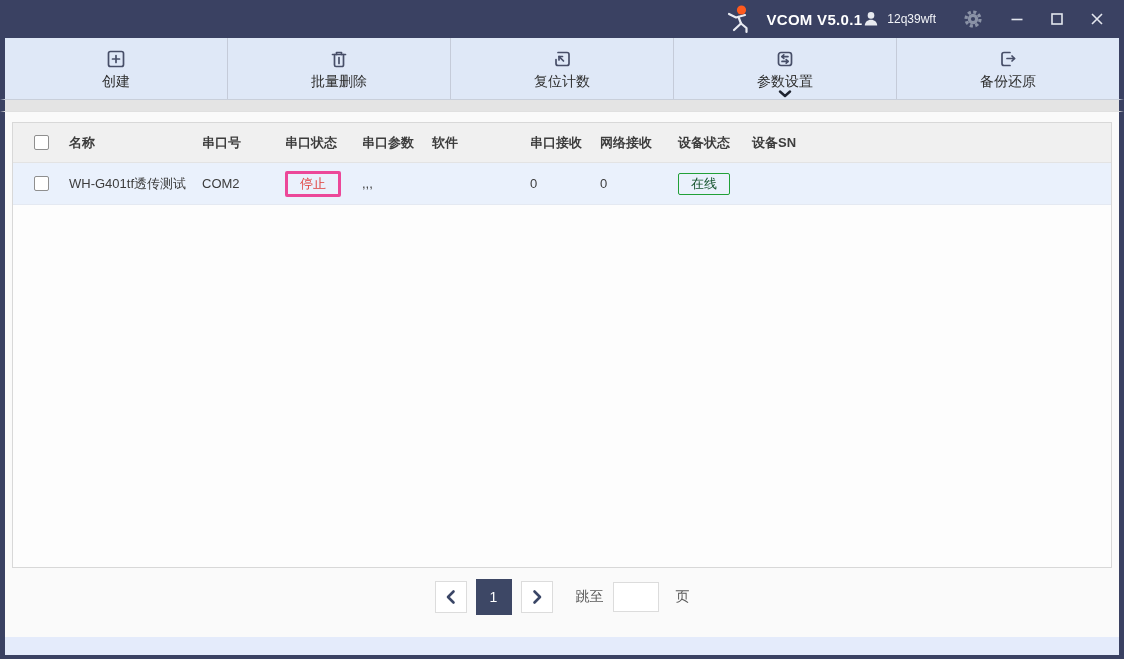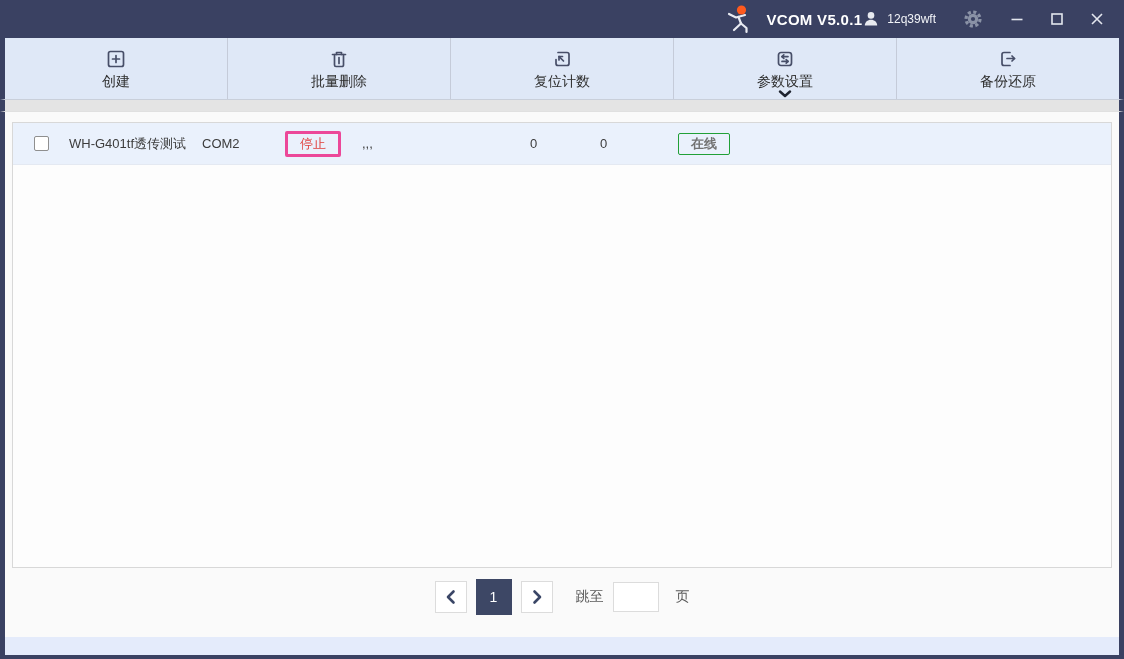--- a/index.html
+++ b/index.html
@@ -81,21 +81,21 @@
   .cell-check { display: flex; justify-content: center; }
   .checkbox {
     width: 15px; height: 15px; border: 1.5px solid #8F8F8F; border-radius: 2px;
     background: #FFFFFF; cursor: pointer;
   }
   .badge {
     display: inline-block; font-size: 13px; line-height: 20px;
     padding: 0 12px; border-radius: 2px; background: transparent;
   }
   .badge-stop { color: #E0403C; border: 3px solid #ec4899; }
-  .badge-online { color: #737373; border: 1px solid #21A037; font-weight: bold; }
+  .badge-online { color: #14532d; border: 1px solid #21A037; }
   .cell-sn { font-size: 13px; letter-spacing: .2px; }
 
   
   .pagination {
     margin-top: 10px; display: flex; align-items: center; justify-content: center;
     gap: 9px; height: 38px;
   }
   .pg-btn {
     width: 32px; height: 32px; background: #FFFFFF; border: 1px solid #DCDCDC;
     display: flex; align-items: center; justify-content: center; cursor: pointer;
@@ -236,20 +236,34 @@
       </span>
       <span class="tool-label">备份还原</span>
     </div>
   </div>
 
   <div class="gray-strip"></div>
 
   <div class="content">
 
     <div class="device-table">
+      <div class="t-row t-head">
+        <div class="cell-check">
+          <span class="checkbox"></span>
+        </div>
+        <div>名称</div>
+        <div>串口号</div>
+        <div>串口状态</div>
+        <div>串口参数</div>
+        <div>软件</div>
+        <div>串口接收</div>
+        <div>网络接收</div>
+        <div>设备状态</div>
+        <div>设备SN</div>
+      </div>
 
       <div class="t-row t-data">
         <div class="cell-check">
           <span class="checkbox"></span>
         </div>
         <div>WH-G401tf透传测试</div>
         <div>COM2</div>
         <div>
           <span class="badge badge-stop">停止</span>
         </div>

